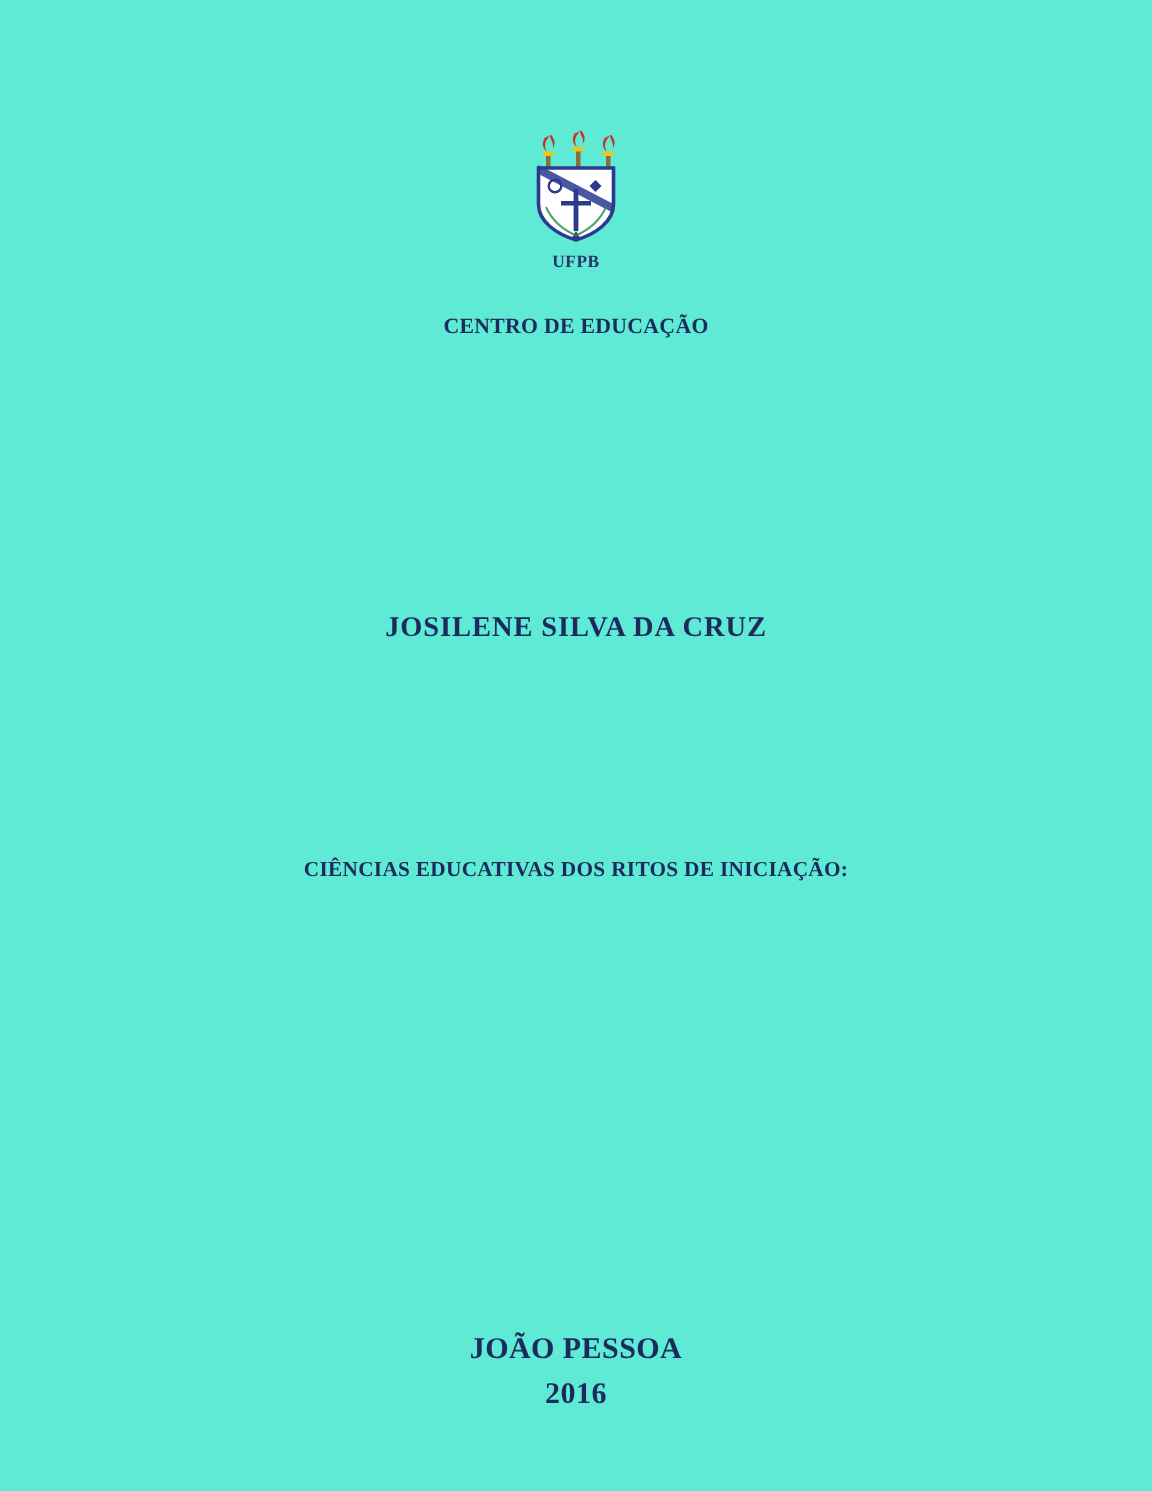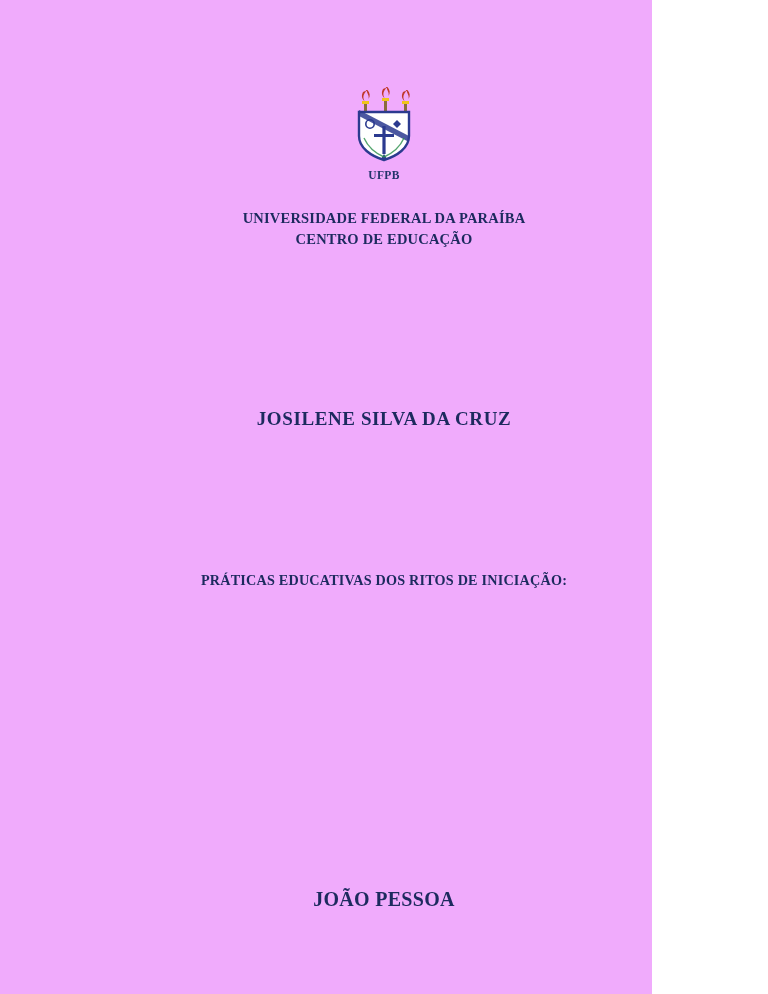--- a/index.html
+++ b/index.html
@@ -9,23 +9,23 @@
   }
   body {
     width: 768px;
     height: 994px;
     font-family: "Liberation Serif", serif;
     color: #1a1a1a;
     overflow: hidden;
   }
   .page {
     position: relative;
-    width: 652px;
+    width: 768px;
     height: 994px;
-    background: #f0abfc;
+    background: #5eead4;
     box-sizing: border-box;
   }
 
   
   .crest-wrap {
     position: absolute;
     top: 86px;
     left: 0;
     width: 768px;
     display: flex;
@@ -145,27 +145,27 @@
       <rect x="27" y="48" width="20" height="3" fill="#2b3a8f"></rect>
       <path d="M37 68 l-3 5 h6 z" fill="#2b3a8f"></path>
 
       <path d="M17 52 c4 9 11 15 20 19" fill="none" stroke="#2b8f4a" stroke-width="1.4" opacity="0.8"></path>
       <path d="M57 52 c-4 9 -11 15 -20 19" fill="none" stroke="#2b8f4a" stroke-width="1.4" opacity="0.8"></path>
     </svg>
     <div class="crest-label">UFPB</div>
   </div>
 
   <div class="institution">
-    <div>UNIVERSIDADE FEDERAL DA PARAÍBA</div>
     <div>CENTRO DE EDUCAÇÃO</div>
   </div>
 
   <div class="author">JOSILENE SILVA DA CRUZ</div>
 
   <div class="title">
-    <div>PRÁTICAS EDUCATIVAS DOS RITOS DE INICIAÇÃO:</div>
+    <div>CIÊNCIAS EDUCATIVAS DOS RITOS DE INICIAÇÃO:</div>
   </div>
 
   <div class="footer">
     <div>JOÃO PESSOA</div>
+    <div>2016</div>
   </div>
 
 </div>
 
 </body></html>

